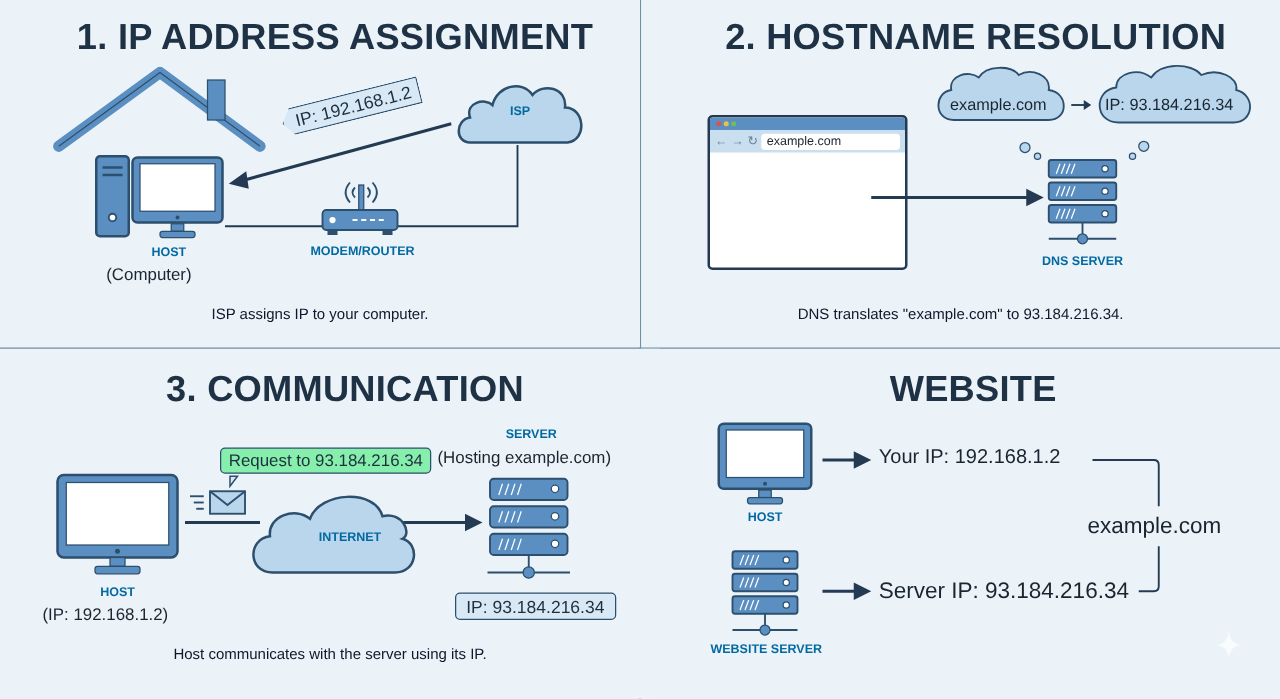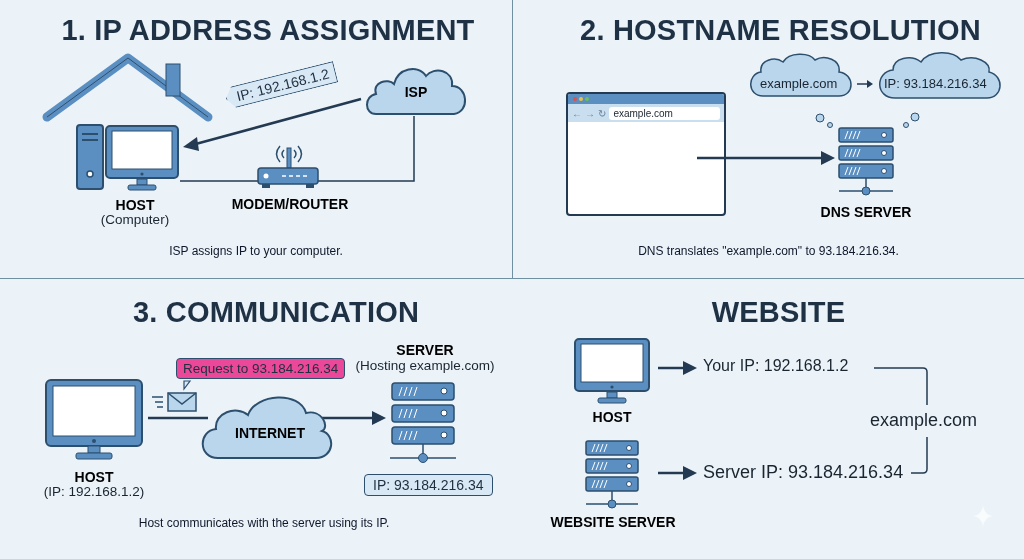--- a/index.html
+++ b/index.html
@@ -6,22 +6,22 @@
   body{width:1024px;height:559px;background:#e9f1f7;font-family:"Liberation Sans",sans-serif;color:#1f2f40;overflow:hidden;position:relative;}
   .panel{position:absolute;background:#ebf3f9;}
   #p1{left:0;top:0;width:512px;height:278px;}
   #p2{left:513px;top:0;width:511px;height:278px;}
   #p3{left:0;top:279px;width:512px;height:280px;padding-left:16px;}
   #p4{left:513px;top:279px;width:511px;height:280px;}
   .vdiv{position:absolute;left:511px;top:0;width:2px;height:559px;background:#6f8fa3;}
   .hdiv{position:absolute;left:0;top:278px;width:1024px;height:2px;background:#6f8fa3;}
   .title{position:absolute;left:0;width:100%;text-align:center;font-weight:bold;font-size:29px;color:#1f3245;letter-spacing:0.2px;margin-left:12px;}
   .caption{position:absolute;left:0;width:100%;text-align:center;font-size:12px;color:#0f172a;}
-  .lbl{position:absolute;font-size:14px;font-weight:bold;color:#000000;text-align:center;}
-  .sub{position:absolute;font-size:13.5px;color:#1a2530;text-align:center;}
+  .lbl{position:absolute;font-size:10px;font-weight:bold;color:#0369a1;text-align:center;}
+  .sub{position:absolute;font-size:13.5px;color:#1a2530;}
   .abs{position:absolute;}
   svg{position:absolute;overflow:visible;}
   .tag{position:absolute;font-size:14px;color:#1a2530;}
 </style>
 </head>
 <body>
 
 <div class="vdiv"></div>
 
 <div class="panel" id="p1">
@@ -140,21 +140,21 @@
   <div class="title" style="top:17px;">3. COMMUNICATION</div>
 
   <svg width="100" height="86" style="left:44px;top:99px;">
     <rect x="2" y="2" width="96" height="66" rx="5" fill="#5b8fc2" stroke="#2d4f6e" stroke-width="2"></rect>
     <rect x="9" y="8" width="82" height="50" fill="#fff" stroke="#2d4f6e"></rect>
     <circle cx="50" cy="63" r="2" fill="#2d4f6e"></circle>
     <rect x="44" y="68" width="12" height="7" fill="#5b8fc2" stroke="#2d4f6e"></rect>
     <rect x="32" y="75" width="36" height="6" rx="2" fill="#5b8fc2" stroke="#2d4f6e"></rect>
   </svg>
 
-  <div class="abs" style="left:176px;top:79px;background:#ec4899;border:1.5px solid #2d4f6e;border-radius:4px;padding:2px 6px;font-size:13.5px;">
+  <div class="abs" style="left:176px;top:79px;background:#86efac;border:1.5px solid #2d4f6e;border-radius:4px;padding:2px 6px;font-size:13.5px;">
     <span>Request to 93.184.216.34</span>
   </div>
 
   <svg width="512" height="280" style="left:0;top:0;">
     <polygon points="184,102 190,102 184,110" fill="#d8e8f4" stroke="#2d4f6e" stroke-width="1.2"></polygon>
     <g>
       <rect x="168" y="114" width="28" height="18" fill="#b9d6ec" stroke="#2d4f6e" stroke-width="1.5"></rect>
       <polyline points="168,114 182,125 196,114" fill="none" stroke="#2d4f6e" stroke-width="1.5"></polyline>
       <line x1="152" y1="118" x2="163" y2="118" stroke="#2d4f6e" stroke-width="1.5"></line>
       <line x1="155" y1="123" x2="163" y2="123" stroke="#2d4f6e" stroke-width="1.5"></line>

